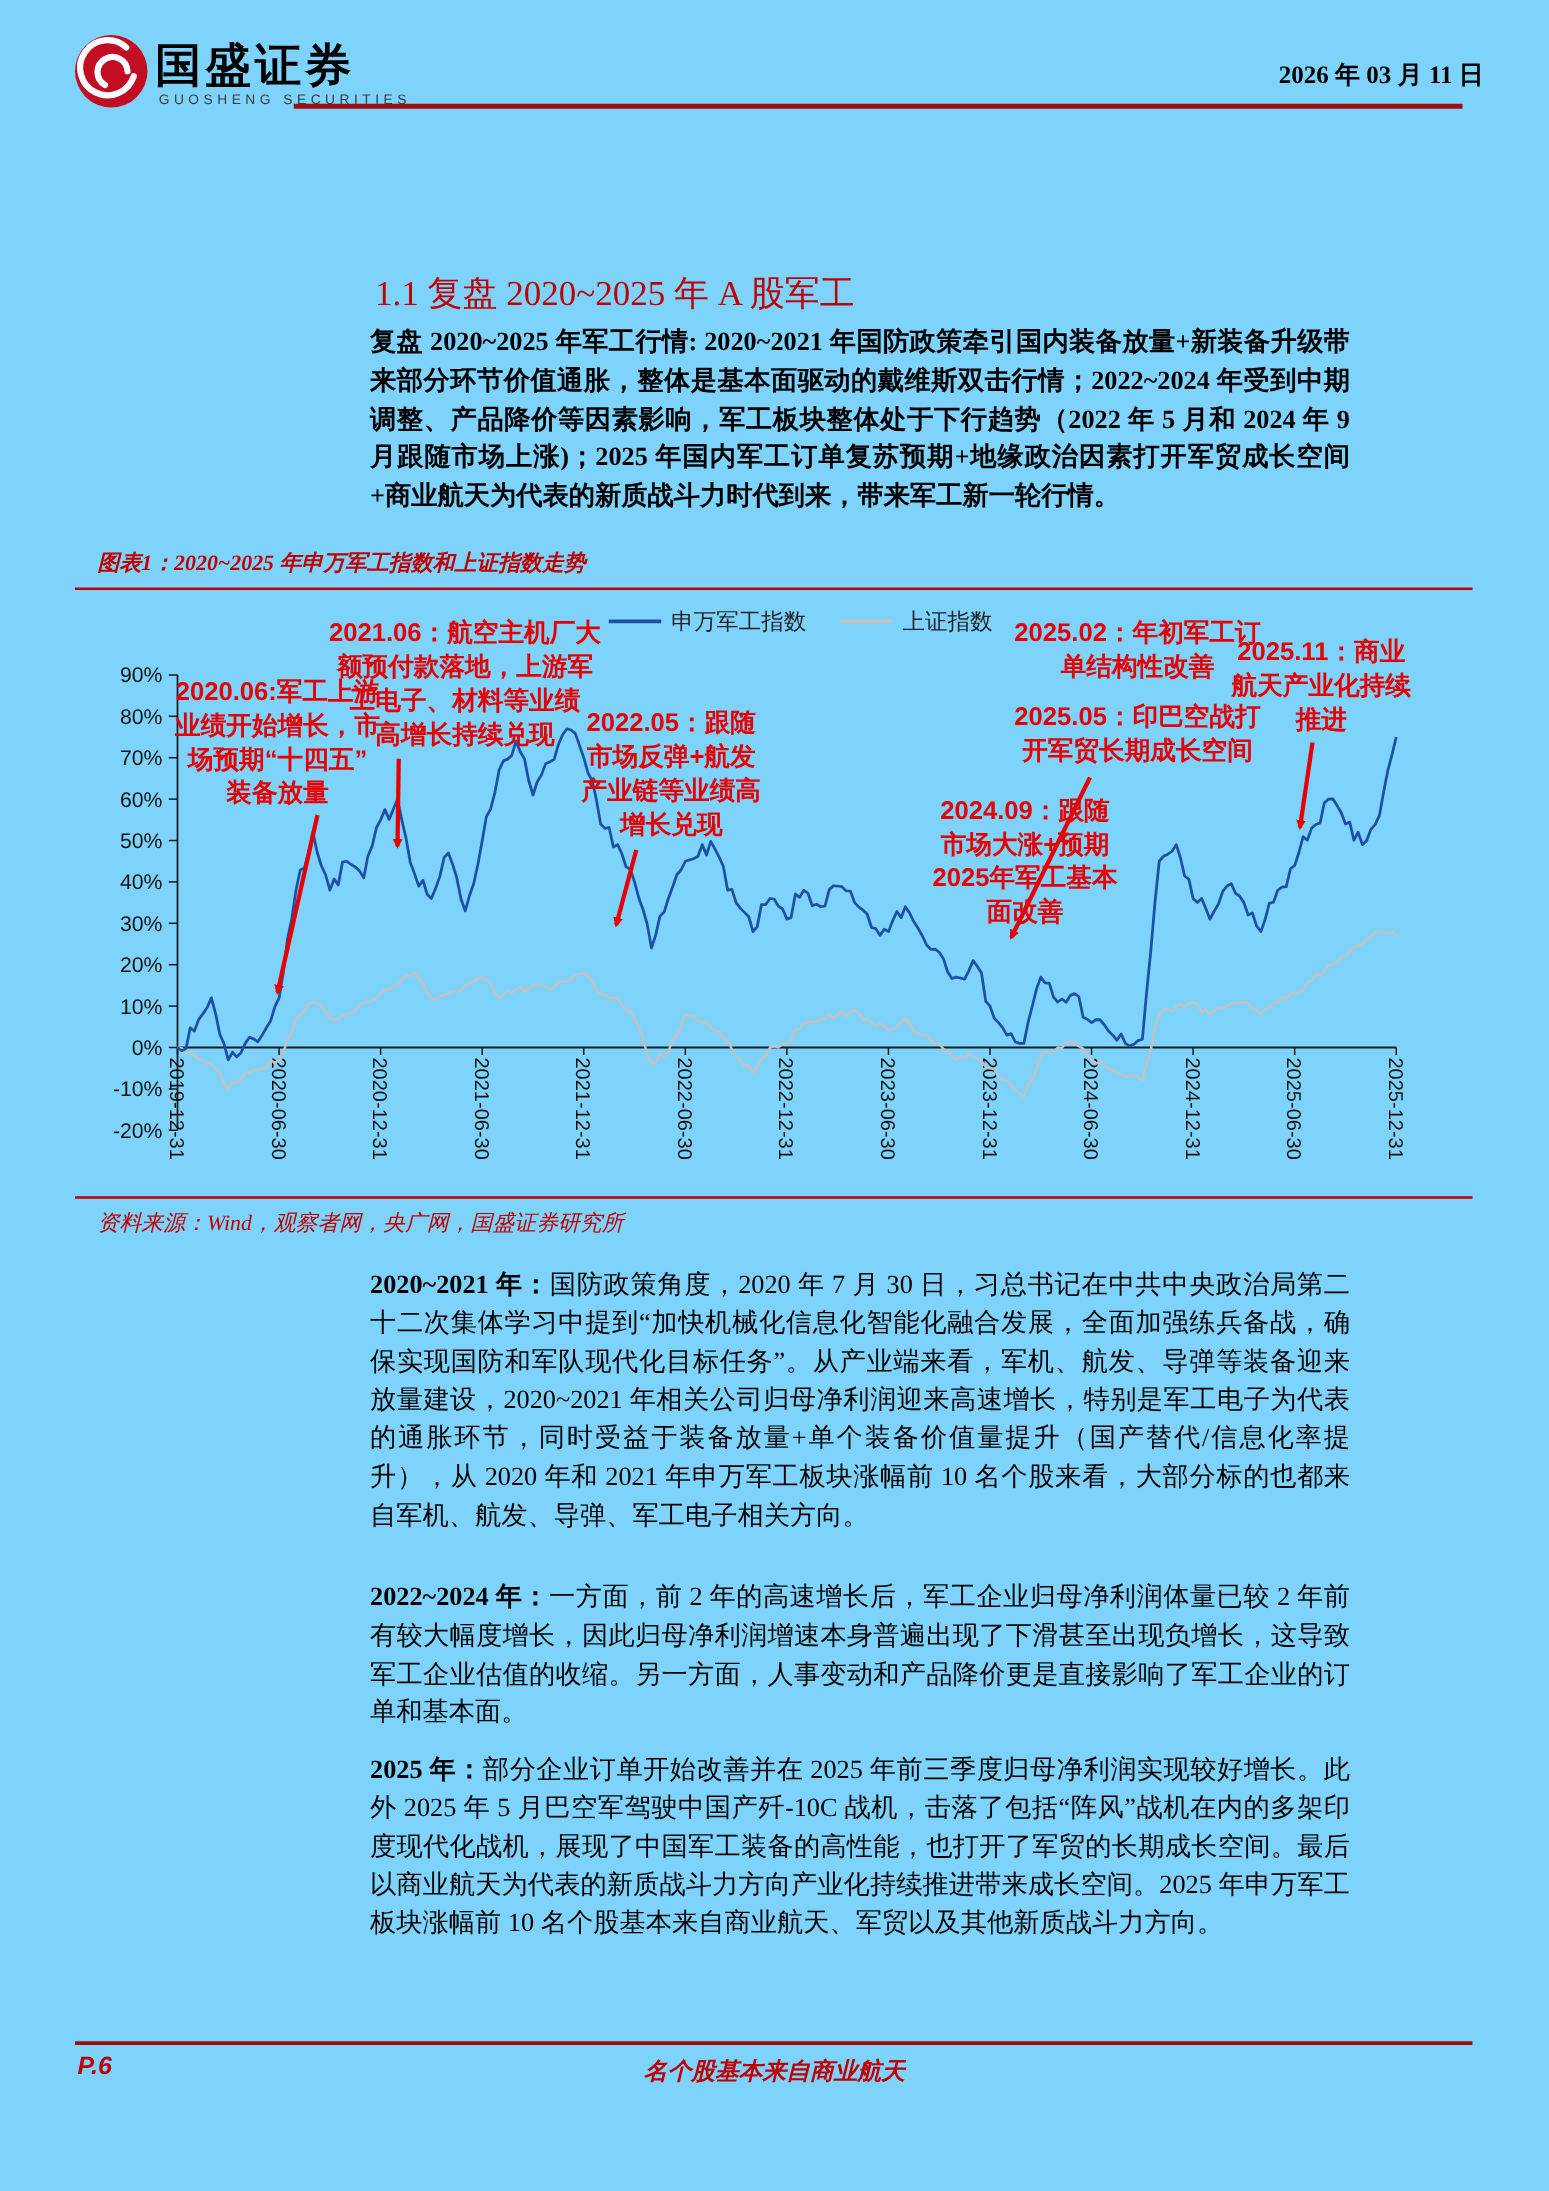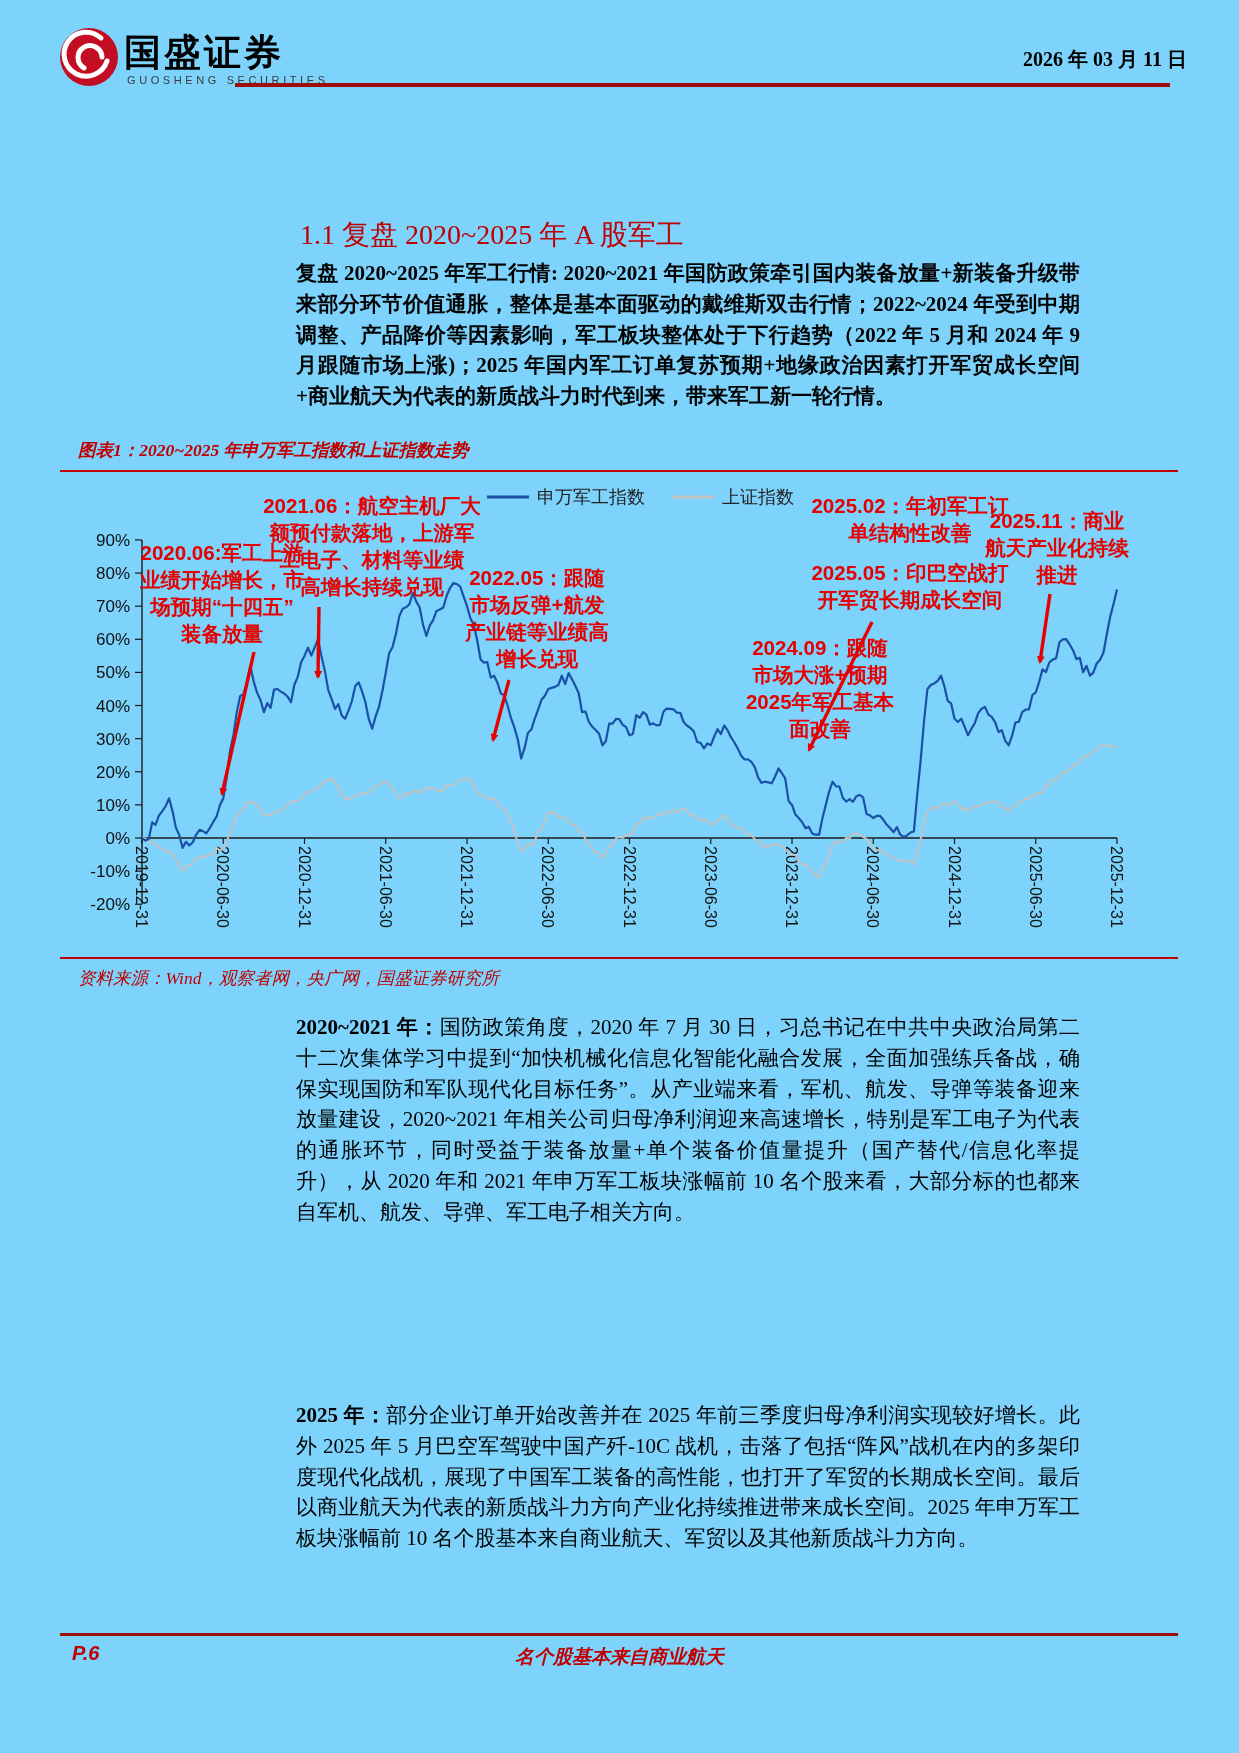--- a/index.html
+++ b/index.html
@@ -24,21 +24,21 @@
   #p4{top:1400px;}
   .plabel{font-weight:bold;}
   
   #fig-caption{left:78px;top:426px;font-size:17.5px;font-style:italic;color:#c00000;font-weight:bold;margin-top:12px;}
   #fig-rule-top{left:60px;top:470px;width:1118px;height:2px;background:#c00000;}
   #fig-rule-bottom{left:60px;top:957px;width:1118px;height:2px;background:#c00000;}
   #chart{left:72px;top:472px;width:1065px;height:482px;}
   #source-note{left:78px;top:966px;font-size:17.5px;font-style:italic;color:#c00000;}
   
   #footer-rule{left:60px;top:1633px;width:1118px;height:3px;background:#9e0c0c;}
-  #page-num{left:72px;top:1642px;font-size:20px;font-weight:bold;font-style:italic;color:#c00000;font-family:"Liberation Sans",sans-serif;}
+  #page-num{left:62px;top:1642px;font-size:20px;font-weight:bold;font-style:italic;color:#c00000;font-family:"Liberation Sans",sans-serif;}
   #disclaimer{left:0;top:1644px;width:1239px;text-align:center;font-size:19px;font-weight:bold;font-style:italic;color:#c00000;}
 </style>
 </head>
 <body>
 
 <div id="page">
 
   <svg class="abs" style="left:58px;top:26px;" width="62" height="62" viewBox="0 0 62 62">
     <circle cx="31" cy="31" r="29" fill="#c30d23"></circle>
     <path d="M 43 12 A 22 22 0 1 0 49 35" fill="none" stroke="#ffffff" stroke-width="5" stroke-linecap="round"></path>
@@ -145,19 +145,20 @@
         </g>
         <g>
           <text x="985" y="56" text-anchor="middle" font-size="20.5" font-weight="bold" fill="#e60000"><tspan x="985" y="56">2025.11：商业</tspan><tspan x="985" y="83">航天产业化持续</tspan><tspan x="985" y="110">推进</tspan></text>
           <line x1="978" y1="122" x2="968" y2="190" stroke="#e60000" stroke-width="3.4" marker-end="url(#ah)"></line>
         </g>
       </svg></div>
   <div class="abs" id="fig-rule-bottom"></div>
   <div class="abs" id="source-note">资料来源：Wind，观察者网，央广网，国盛证券研究所</div>
 
   <div class="abs para" id="p2"><span class="plabel">2020~2021 年：</span><span>国防政策角度，2020 年 7 月 30 日，习总书记在中共中央政治局第二十二次集体学习中提到“加快机械化信息化智能化融合发展，全面加强练兵备战，确保实现国防和军队现代化目标任务”。从产业端来看，军机、航发、导弹等装备迎来放量建设，2020~2021 年相关公司归母净利润迎来高速增长，特别是军工电子为代表的通胀环节，同时受益于装备放量+单个装备价值量提升（国产替代/信息化率提升），从 2020 年和 2021 年申万军工板块涨幅前 10 名个股来看，大部分标的也都来自军机、航发、导弹、军工电子相关方向。</span></div>
+  <div class="abs para" id="p3"><span class="plabel">2022~2024 年：</span><span>一方面，前 2 年的高速增长后，军工企业归母净利润体量已较 2 年前有较大幅度增长，因此归母净利润增速本身普遍出现了下滑甚至出现负增长，这导致军工企业估值的收缩。另一方面，人事变动和产品降价更是直接影响了军工企业的订单和基本面。</span></div>
   <div class="abs para" id="p4"><span class="plabel">2025 年：</span><span>部分企业订单开始改善并在 2025 年前三季度归母净利润实现较好增长。此外 2025 年 5 月巴空军驾驶中国产歼-10C 战机，击落了包括“阵风”战机在内的多架印度现代化战机，展现了中国军工装备的高性能，也打开了军贸的长期成长空间。最后以商业航天为代表的新质战斗力方向产业化持续推进带来成长空间。2025 年申万军工板块涨幅前 10 名个股基本来自商业航天、军贸以及其他新质战斗力方向。</span></div>
 
   <div class="abs" id="footer-rule"></div>
   <div class="abs" id="page-num">P.6</div>
   <div class="abs" id="disclaimer">名个股基本来自商业航天</div>
 
 </div>
 
 </body></html>

